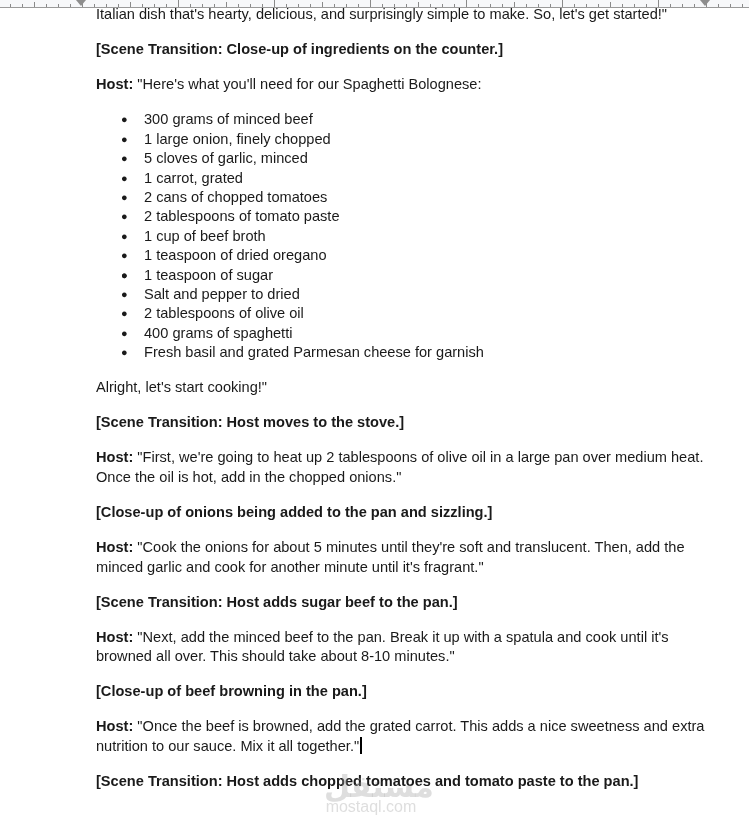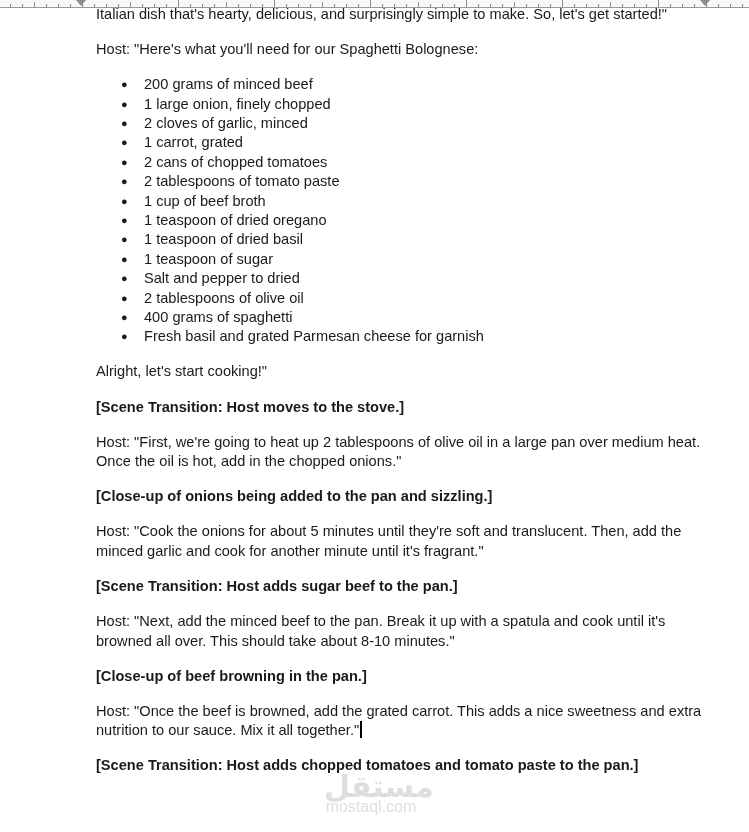--- a/index.html
+++ b/index.html
@@ -47,21 +47,21 @@
       left: 96px;
       top: 5px;
       width: 620px;
       font-size: 14.6px;
       line-height: 19.5px;
     }
     .para {
       margin: 0 0 15.6px 0;
       white-space: normal;
     }
-    .para .speaker { font-weight: normal; }
+    .para .speaker { font-weight: bold; }
     .para.bold { font-weight: bold; }
     .ingredients {
       list-style: none;
       margin: 0 0 15.6px 0;
       padding: 0;
     }
     .ingredients li {
       position: relative;
       padding-left: 48px;
       line-height: 19.4px;
@@ -165,34 +165,35 @@
     <div class="tick minor" style="left: 46px;"></div>
     <div class="tick mid" style="left: 34px;"></div>
     <div class="tick minor" style="left: 22px;"></div>
     <div class="tick minor" style="left: 10px;"></div>
   <div class="indent" style="left:76px;"></div>
   <div class="indent" style="left:700px;"></div>
 </div>
 
 <div class="page">
   <p class="para">Italian dish that's hearty, delicious, and surprisingly simple to make. So, let's get started!"</p>
+  <p class="para bold">[Scene Transition: Close-up of ingredients on the counter.]</p>
   <p class="para">
     <span class="speaker">Host:</span><span> "Here's what you'll need for our Spaghetti Bolognese:</span>
   </p>
 
   <ul class="ingredients">
-    <li><span class="bullet">●</span><span>200 grams of minced beef</span></li>
+    <li><span class="bullet">●</span><span>300 grams of minced beef</span></li>
     <li><span class="bullet">●</span><span>1 large onion, finely chopped</span></li>
-    <li><span class="bullet">●</span><span>2 cloves of garlic, minced</span></li>
+    <li><span class="bullet">●</span><span>5 cloves of garlic, minced</span></li>
     <li><span class="bullet">●</span><span>1 carrot, grated</span></li>
     <li><span class="bullet">●</span><span>2 cans of chopped tomatoes</span></li>
     <li><span class="bullet">●</span><span>2 tablespoons of tomato paste</span></li>
     <li><span class="bullet">●</span><span>1 cup of beef broth</span></li>
     <li><span class="bullet">●</span><span>1 teaspoon of dried oregano</span></li>
-    <li><span class="bullet">●</span><span>1 teaspoon of dried basil</span></li>
+    <li><span class="bullet">●</span></li>
     <li><span class="bullet">●</span><span>1 teaspoon of sugar</span></li>
     <li><span class="bullet">●</span><span>Salt and pepper to dried</span></li>
     <li><span class="bullet">●</span><span>2 tablespoons of olive oil</span></li>
     <li><span class="bullet">●</span><span>400 grams of spaghetti</span></li>
     <li><span class="bullet">●</span><span>Fresh basil and grated Parmesan cheese for garnish</span></li>
   </ul>
 
   <p class="para">Alright, let's start cooking!"</p>
   <p class="para bold">[Scene Transition: Host moves to the stove.]</p>
   <p class="para">

